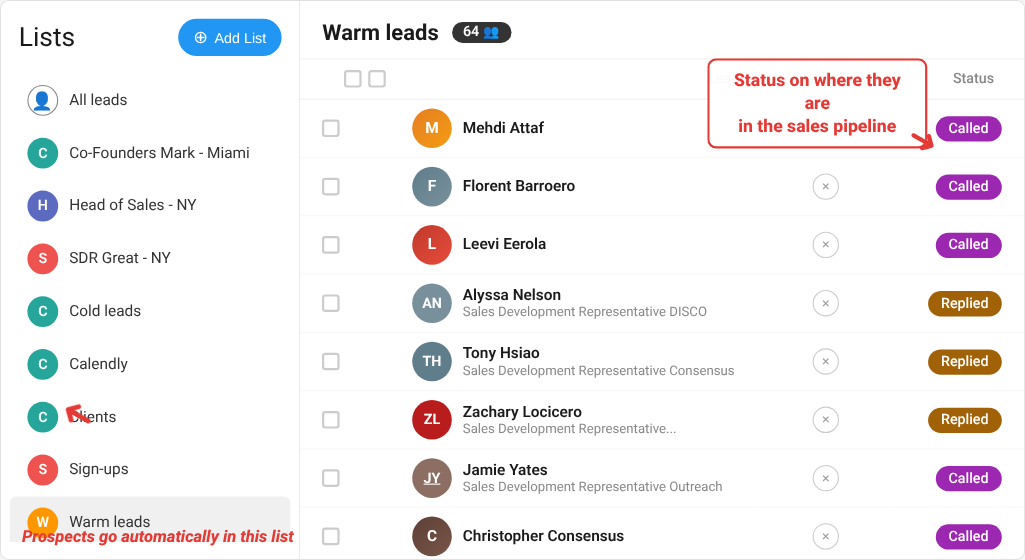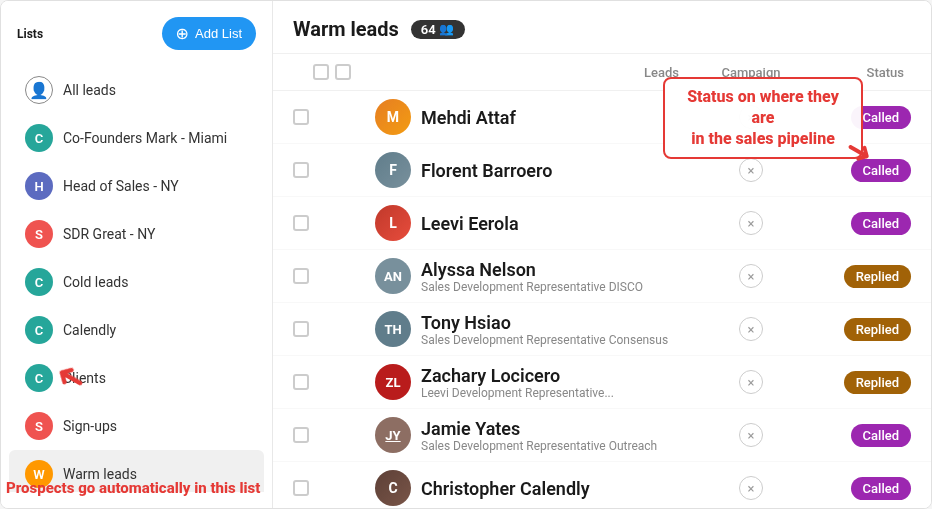--- a/index.html
+++ b/index.html
@@ -35,22 +35,22 @@
     }
 
     .sidebar-header {
       display: flex;
       align-items: center;
       justify-content: space-between;
       padding: 0 16px 16px 16px;
     }
 
     .sidebar-title {
-      font-size: 12px;
-      font-weight: 700;
+      font-size: 24px;
+      font-weight: 400;
       color: #1a1a1a;
     }
 
     .add-list-btn {
       display: flex;
       align-items: center;
       gap: 6px;
       background: #2196f3;
       color: white;
       border: none;
@@ -239,21 +239,21 @@
       flex-shrink: 0;
       display: flex;
       align-items: center;
       justify-content: center;
       font-size: 13px;
       font-weight: 700;
       color: white;
     }
 
     .lead-info .lead-name {
-      font-size: 18px;
+      font-size: 14px;
       font-weight: 600;
       color: #1a1a1a;
     }
 
     .lead-info .lead-sub {
       font-size: 12px;
       color: #888;
       white-space: nowrap;
       overflow: hidden;
       text-overflow: ellipsis;
@@ -362,21 +362,21 @@
         <li class="sidebar-item">
           <div class="sidebar-item-avatar" style="background: rgb(239, 83, 80);">S</div>
           <span class="sidebar-item-label">Sign-ups</span>
         </li>
         <li class="sidebar-item active">
           <div class="sidebar-item-avatar" style="background: rgb(255, 152, 0);">W</div>
           <span class="sidebar-item-label">Warm leads</span>
         </li>
       </ul>
 
-    <div style="position:absolute; bottom:10px; left:5px; right:5px; text-align:left; pointer-events:none;">
+    <div style="position:absolute; bottom:10px; left:5px; right:5px; text-align:right; pointer-events:none;font-style:italic;">
       <div class="annotation-text-red">Prospects go automatically in this list</div>
     </div>
 
     <div style="position:absolute; bottom:110px; left:55px; pointer-events:none; color:#e53935; font-size:36px; transform:scaleX(-1) rotate(-30deg);">➜</div>
   </div>
 
   <div class="main-content">
     <div class="main-header">
       <span class="main-title">Warm leads</span>
       <div class="count-badge">
@@ -480,21 +480,21 @@
             </tr>
             <tr>
               <td class="td-check">
                 <div class="cb"></div>
               </td>
               <td>
                 <div class="lead-cell">
                   <div class="lead-avatar" style="background: #b91c1c;">ZL</div>
                   <div class="lead-info">
                     <div class="lead-name">Zachary Locicero</div>
-                    <div class="lead-sub">Leevi Development Representative...</div>
+                    <div class="lead-sub">Sales Development Representative...</div>
                   </div>
                 </div>
               </td>
               <td class="campaign-cell"><div class="x-btn">×</div></td>
               <td class="status-cell"><span class="status-badge status-replied">Replied</span></td>
             </tr>
             <tr>
               <td class="td-check">
                 <div class="cb"></div>
               </td>
@@ -511,32 +511,32 @@
               <td class="status-cell"><span class="status-badge status-called">Called</span></td>
             </tr>
             <tr>
               <td class="td-check">
                 <div class="cb"></div>
               </td>
               <td>
                 <div class="lead-cell">
                   <div class="lead-avatar" style="background: linear-gradient(135deg, rgb(93, 64, 55), rgb(121, 85, 72)); font-size: 14px;">C</div>
                   <div class="lead-info">
-                    <div class="lead-name">Christopher Calendly</div>
+                    <div class="lead-name">Christopher Consensus</div>
                   </div>
                 </div>
               </td>
               <td class="campaign-cell"><div class="x-btn">×</div></td>
               <td class="status-cell"><span class="status-badge status-called">Called</span></td>
             </tr>
           </tbody>
       </table>
     </div>
 
-    <div style="position:absolute; top:52px; left:390px; pointer-events:none; z-index:10;margin-top:24px;">
+    <div style="position:absolute; top:52px; left:370px; pointer-events:none; z-index:10;">
       <div class="annotation-bubble">
         <div class="annotation-bubble-text">Status on where they are<br>in the sales pipeline</div>
       </div>
 
       <div style="position:absolute; top:55px; right:-10px; color:#e53935; font-size:32px; transform:rotate(30deg);">➜</div>
     </div>
   </div>
 </div>
 
 </body></html>

